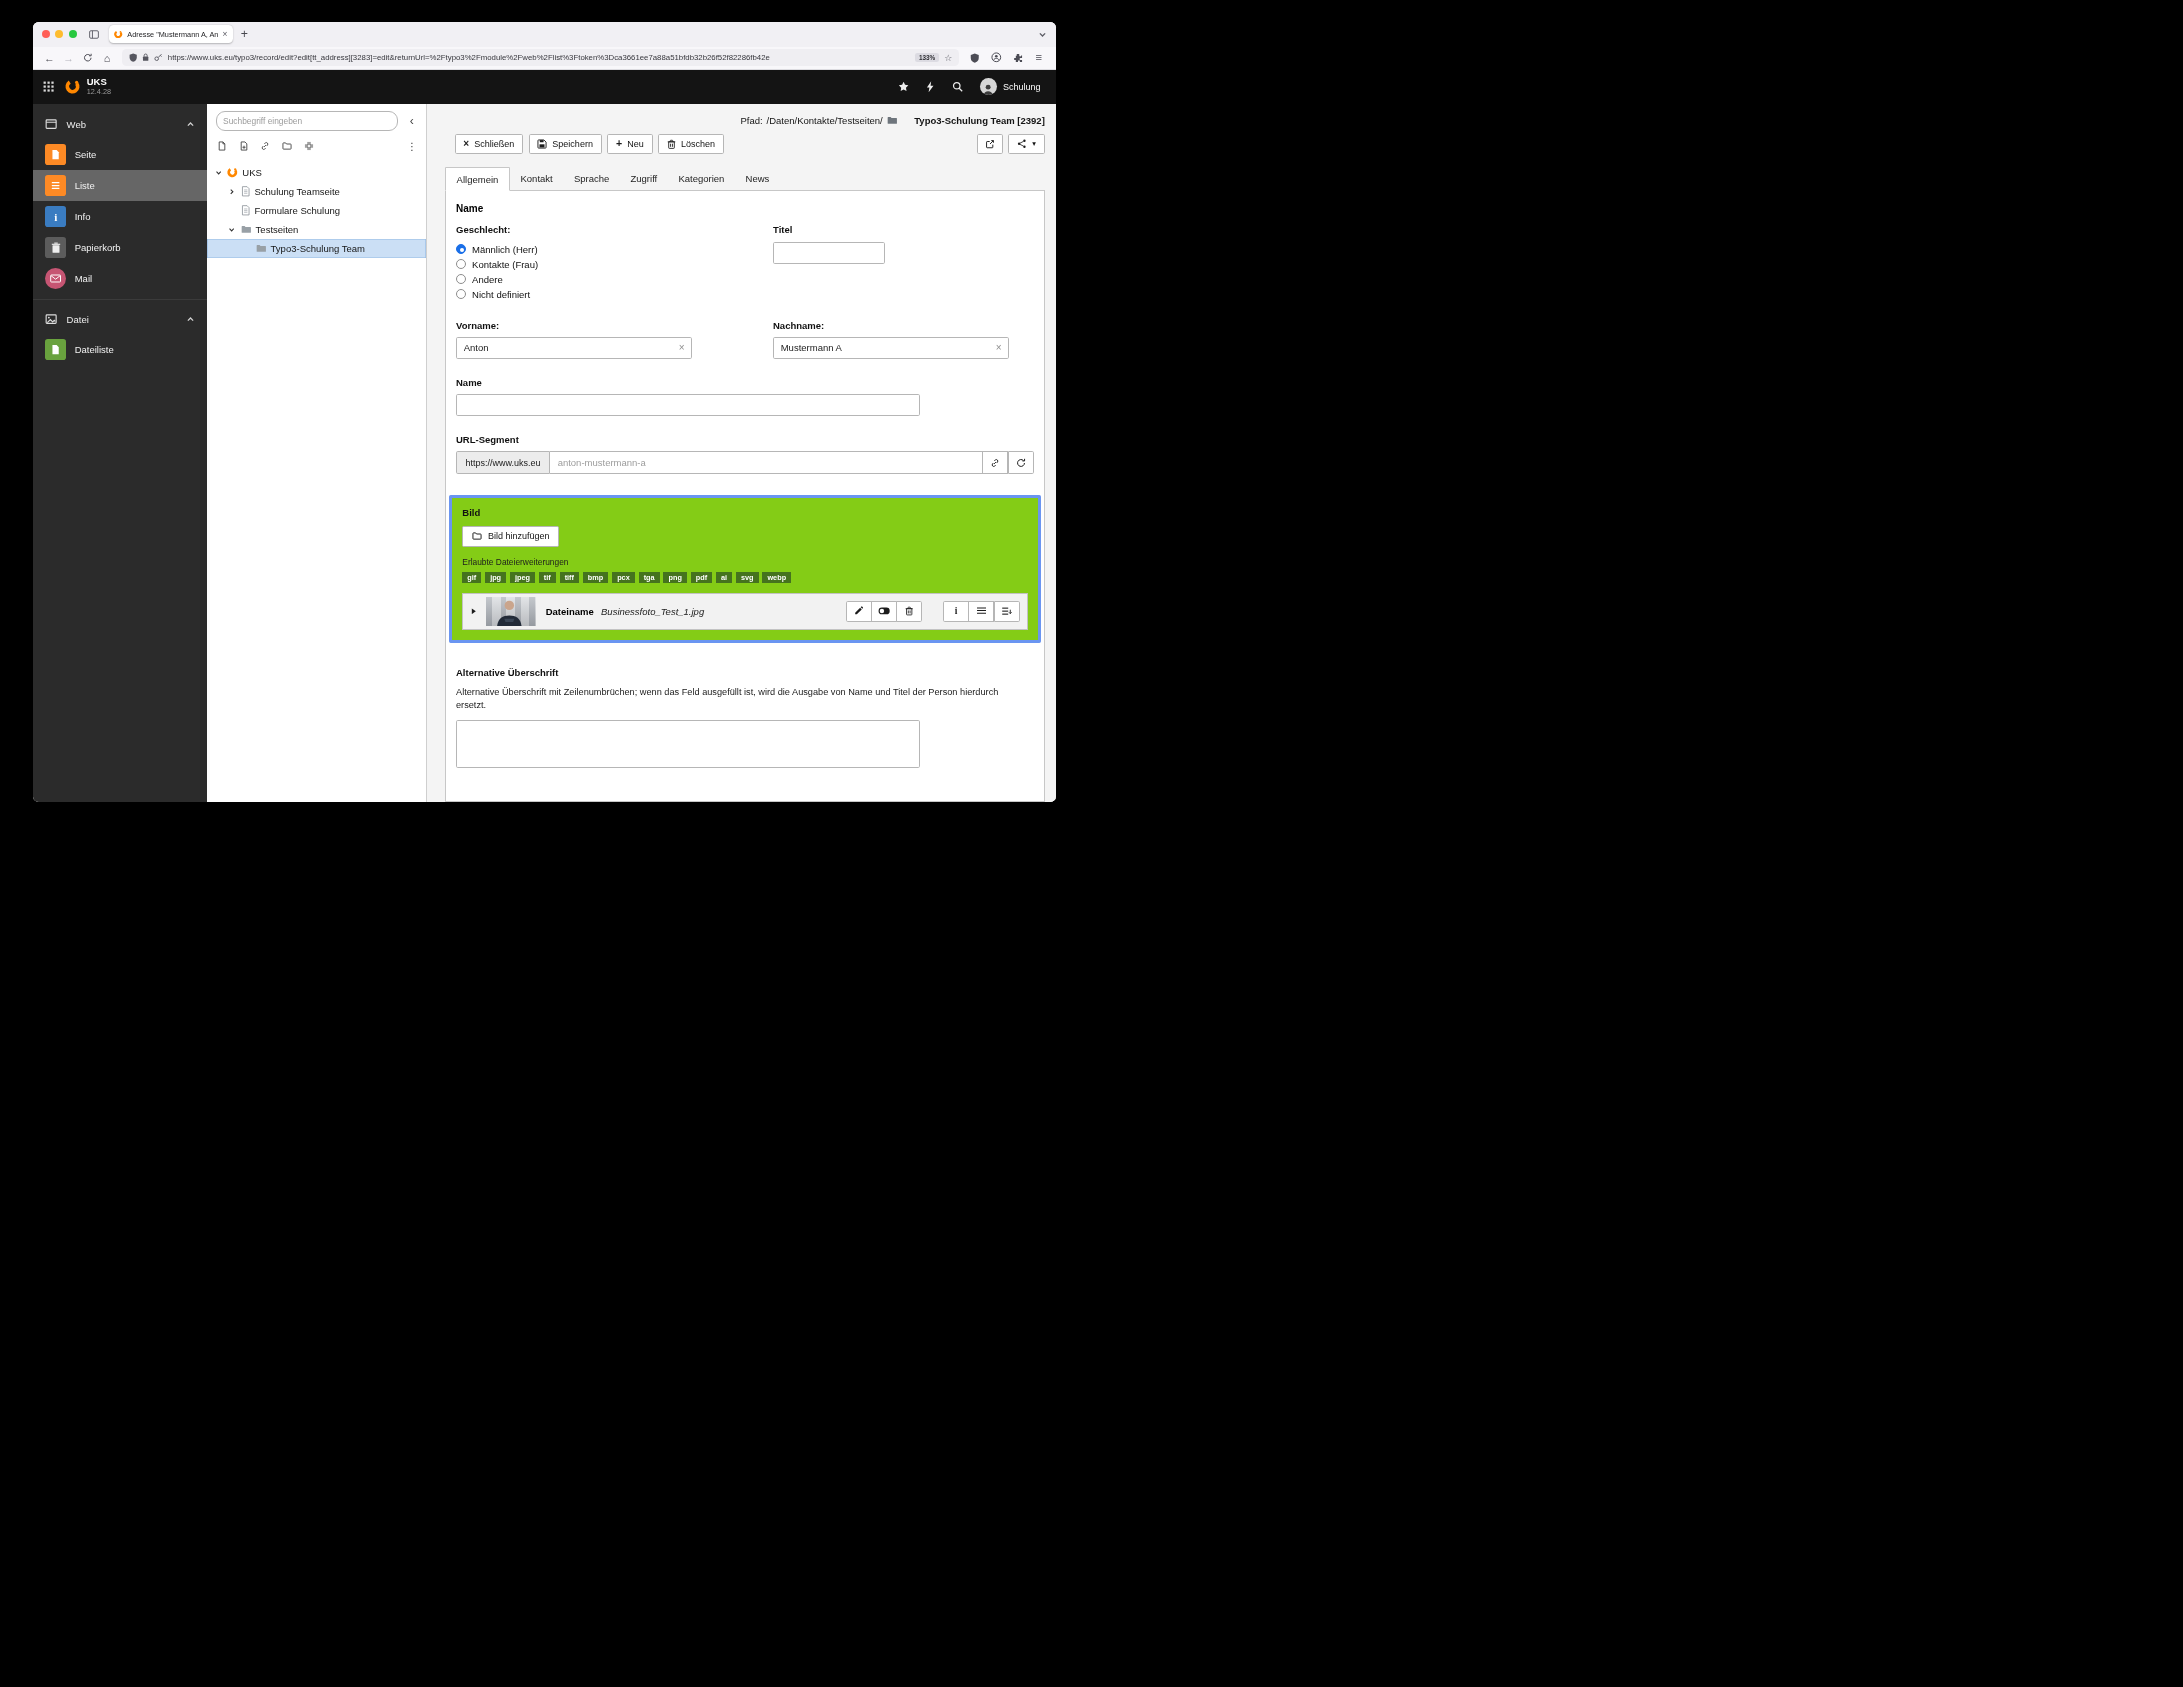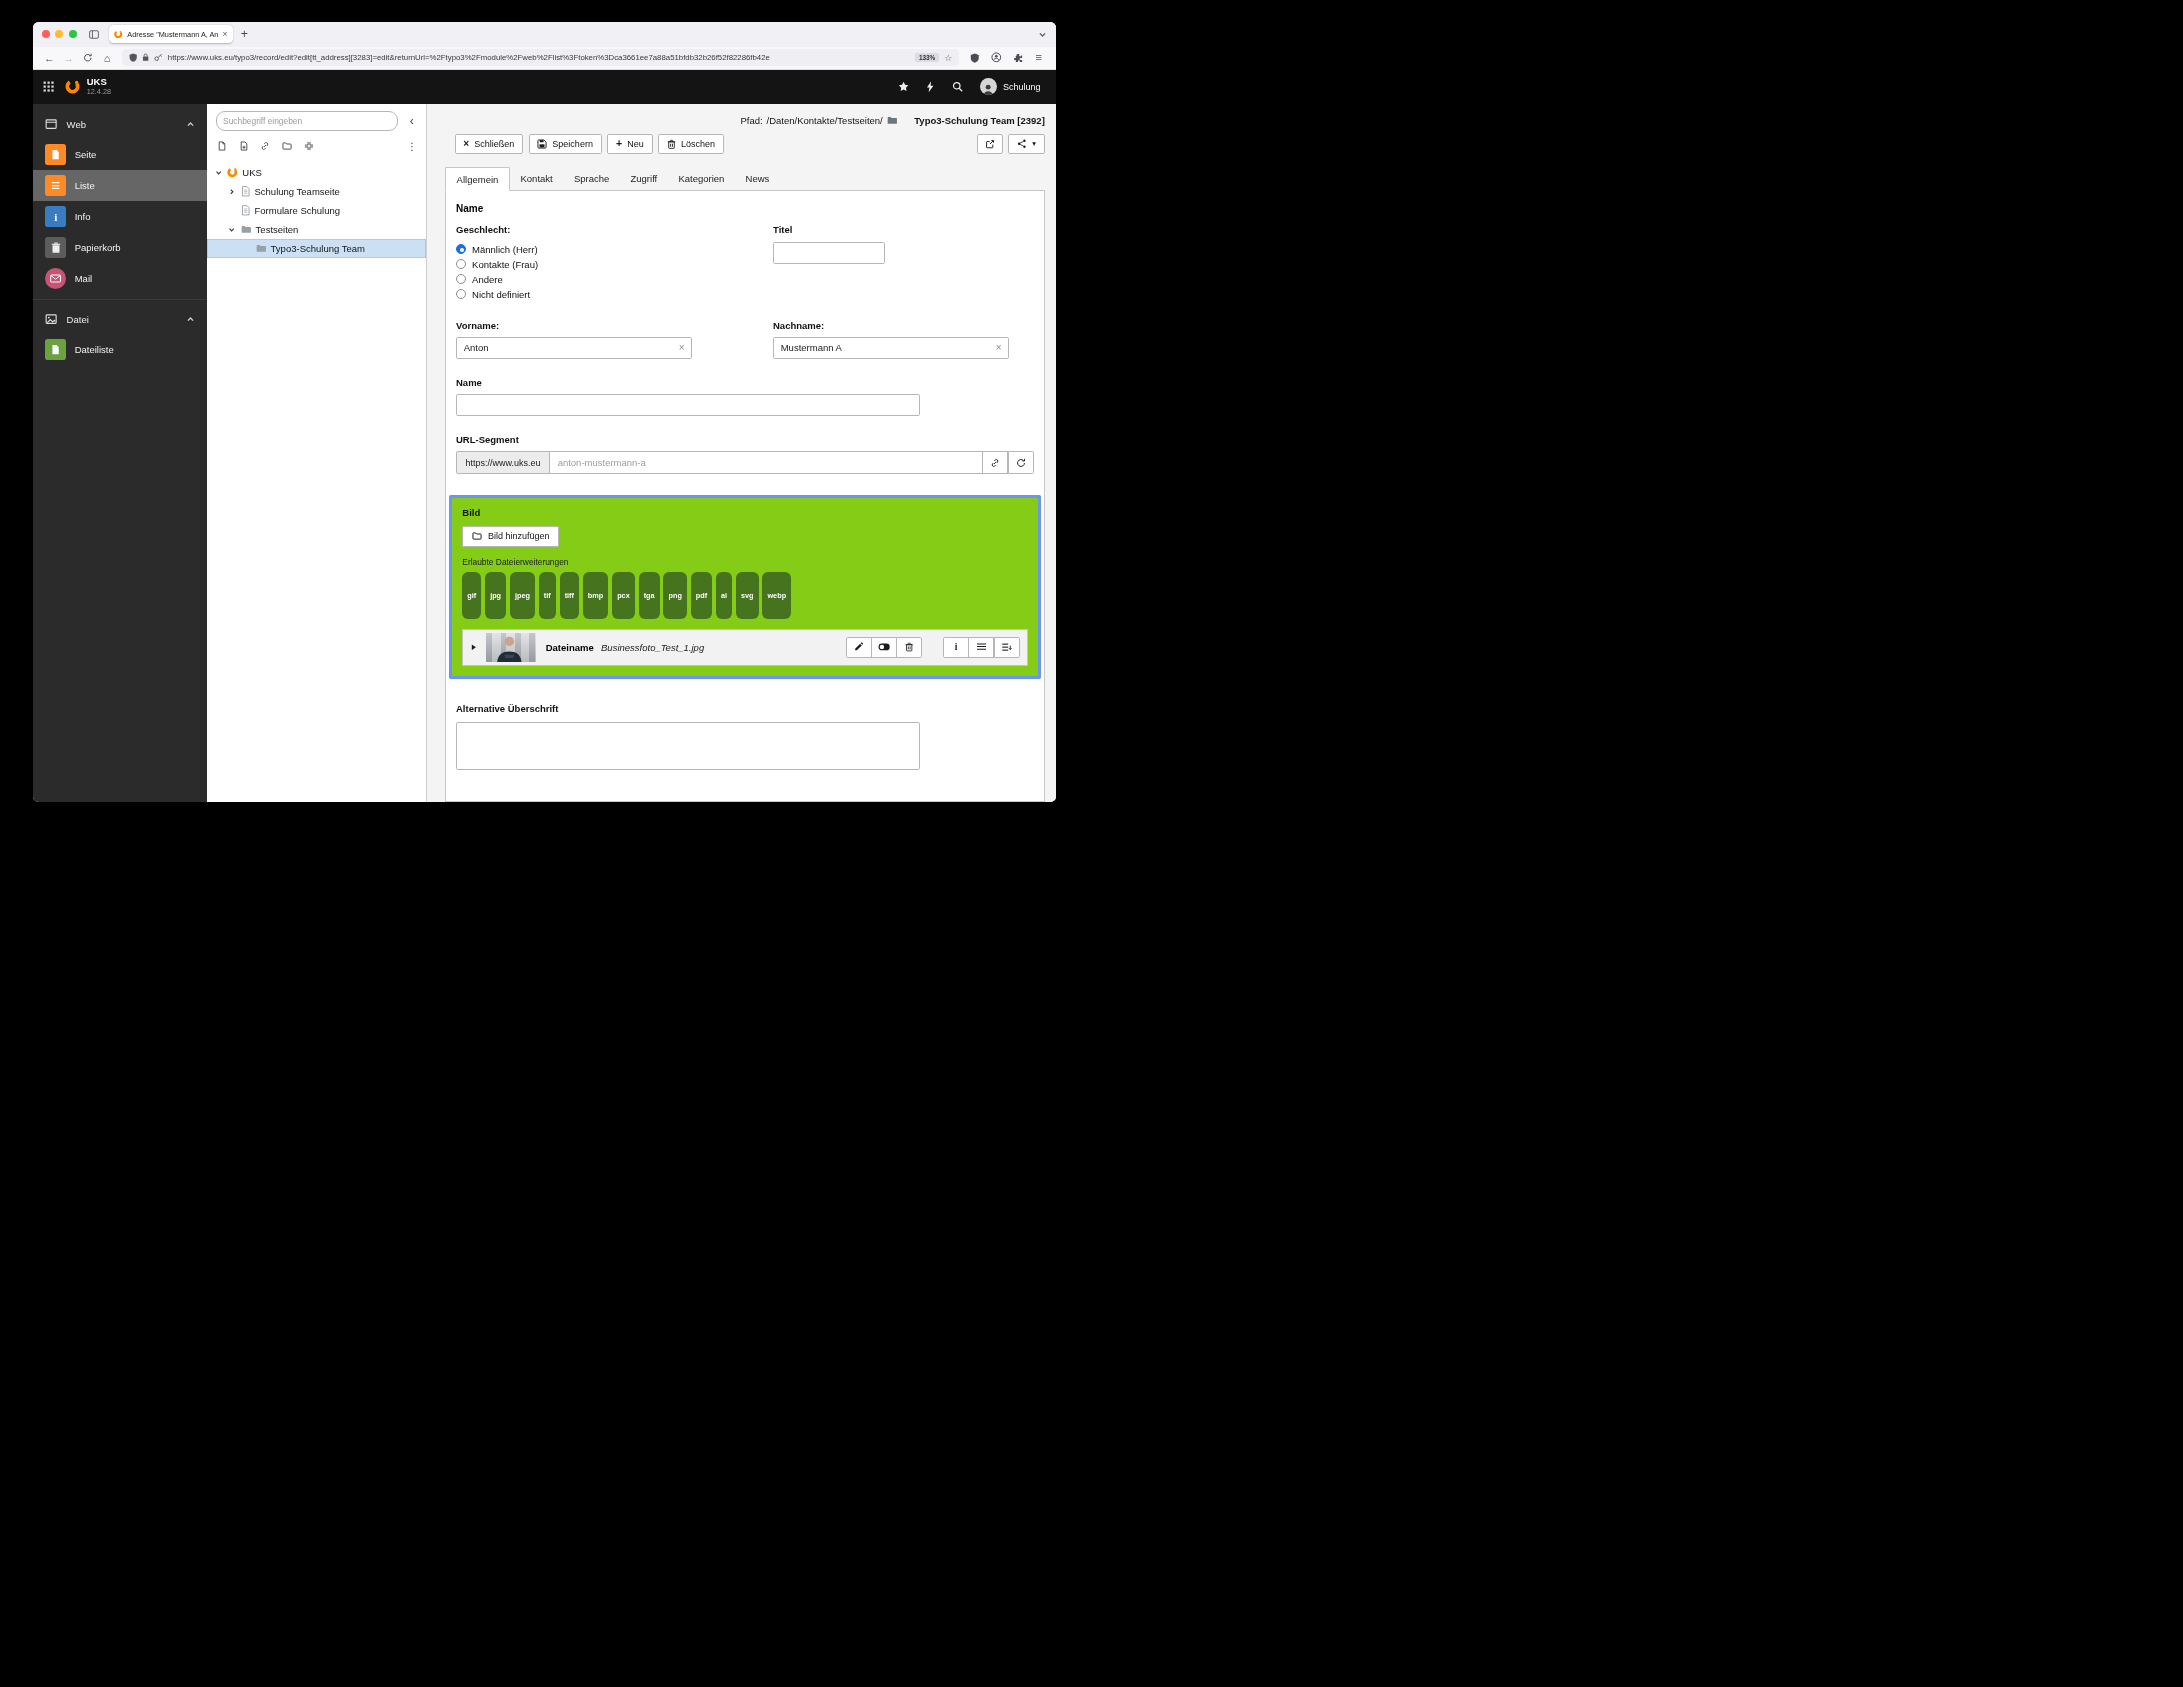--- a/index.html
+++ b/index.html
@@ -124,21 +124,21 @@
   .urlinput::placeholder { color:#9d9d9d; }
   .gbtn { width:26px; height:22.3px; background:#fff; border:0.6px solid #b6b6b6; margin-left:-0.6px; display:flex;
           align-items:center; justify-content:center; color:#1c1c1c; flex:none; }
   .gbtn.lastb { border-radius:0 1.7px 1.7px 0; }
 
   .hlbox { margin:21px -6.7px 0; border:3.4px solid #6a95f1; border-radius:1.7px; padding:9px 10px 10px; background:#84cc16; }
   .addbtn { display:inline-flex; align-items:center; gap:5.6px; height:21px; padding:0 9px; background:#fff;
             border:0.6px solid #b6b6b6; border-radius:1.7px; font-size:9px; color:#131313; margin-top:7.8px; font-family:inherit; }
   .allowed { font-size:8.4px; color:#1d1d1d; margin-top:10.6px; }
   .badges { display:flex; gap:3.9px; margin-top:5px; }
-  .badge { background:#45731e; color:#fff; font-size:7.3px; font-weight:bold; padding:19px 5px; border-radius:6px; }
+  .badge { background:#45731e; color:#fff; font-size:7.3px; font-weight:bold; padding:1px 5px; border-radius:0; }
   .file-el { margin-top:9.5px; border:0.6px solid #c3c3c3; background:#f2f2f2; height:37px; display:flex; align-items:center; padding:0 6.7px 0 5.6px; gap:7.3px; }
   .fcaret { display:flex; color:#1c1c1c; flex:none; padding:0 2.2px; }
   .thumb { width:50px; height:29px; flex:none; position:relative; overflow:hidden;
            background: linear-gradient(180deg, rgba(255,255,255,.28), rgba(0,0,0,.14)),
                        repeating-linear-gradient(90deg,#aeb3ba 0 5.6px,#d7dade 5.6px 14.5px); }
   .thumb svg { position:absolute; inset:0; }
   .fname-lab { font-weight:bold; font-size:9.5px; margin-left:2.2px; white-space:nowrap; }
   .fname { font-size:9.5px; color:#1c1c1c; white-space:nowrap;font-style:italic; }
   .fspacer { flex:1; }
   .bgroup { display:flex; }
@@ -734,20 +734,21 @@
                       <path d="M11.3 8.8l2.2 2.4 2.2-2.4" stroke="currentColor" stroke-width="1.5" fill="none"></path>
                     </svg>
                 </span>
               </span>
             </span>
           </div>
         </div>
 
         <div class="mt44">
           <span class="flabel" style="margin-bottom:0">Alternative Überschrift</span>
+          <div class="alt-desc">Alternative Überschrift mit Zeilenumbrüchen; wenn das Feld ausgefüllt ist, wird die Ausgabe von Name und Titel der Person hierdurch ersetzt.</div>
           <textarea class="talt" style=""></textarea>
         </div>
 
       </div>
     </div>
 
   </div>
 </div>
 
 

